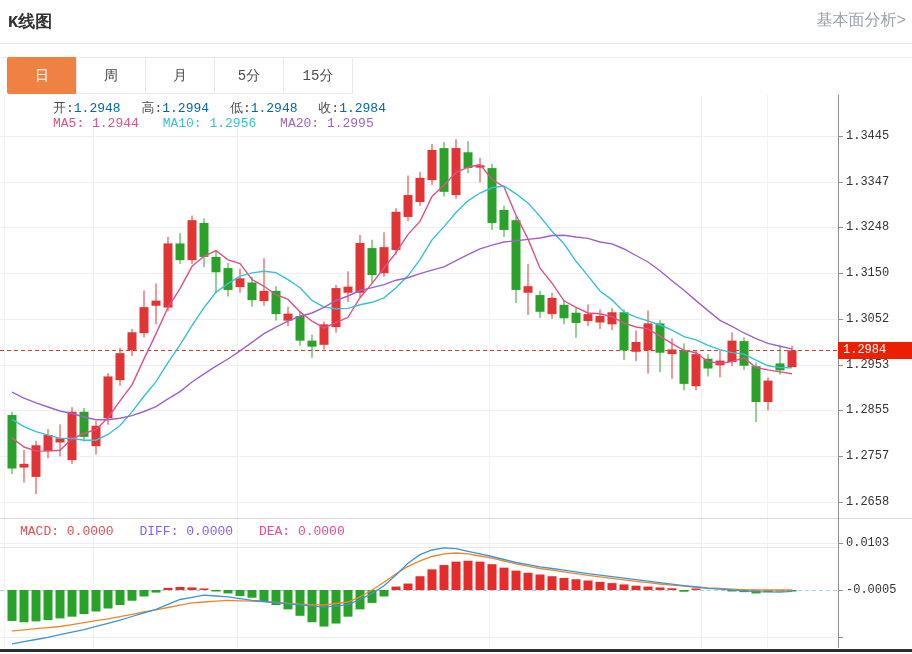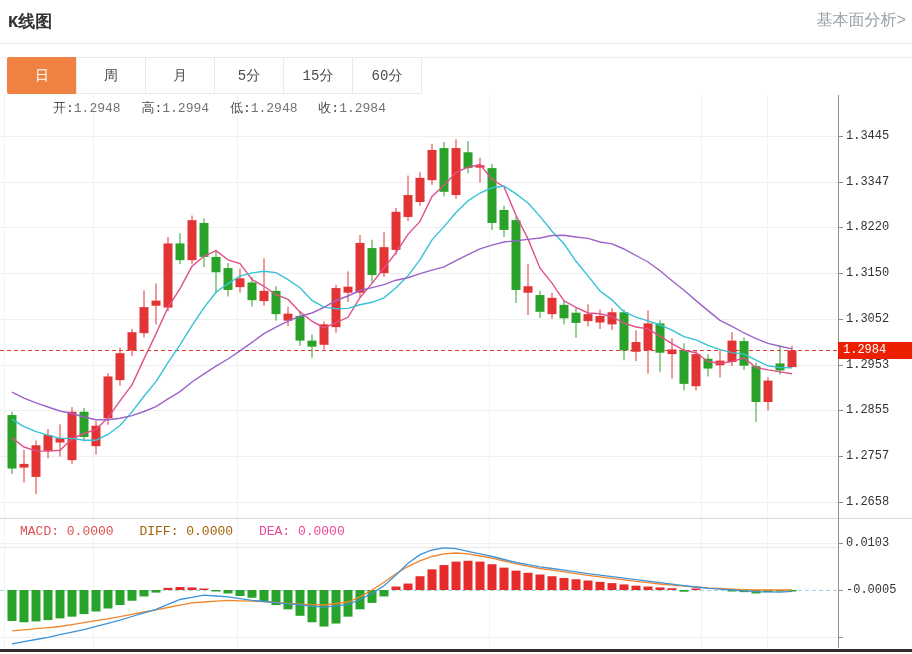--- a/index.html
+++ b/index.html
@@ -8,21 +8,21 @@
   .page-title{position:absolute;left:8px;top:10px;font-size:17px;font-weight:bold;color:#333;}
   .top-link{position:absolute;right:6px;top:10px;font-size:16px;color:#99a1ab;text-decoration:none;cursor:pointer;}
   .title-rule{position:absolute;left:0;top:43px;width:912px;height:1px;background:#e9e9e9;}
   .tabs-top-rule{position:absolute;left:0;top:57px;width:912px;height:1px;background:#ededed;}
   .tabs{position:absolute;left:8px;top:57px;display:flex;}
   .tab{width:70px;height:37px;line-height:37px;text-align:center;font-size:14px;color:#4a4a4a;
        background:#fff;border:1px solid #e9e9e9;margin-left:-1px;cursor:pointer;box-sizing:border-box;}
   .tab.active{color:#fff;border-radius:2px;border-color:transparent;font-weight:normal;}
   .legend-ohlc{position:absolute;left:53px;top:99px;font-size:13px;white-space:nowrap;}
   .legend-ohlc .lbl{color:#4d4d4d;}
-  .legend-ohlc .val{color:#737373;margin-right:13px;}
+  .legend-ohlc .val{color:#0369a1;margin-right:13px;}
   .legend-ma{position:absolute;left:53px;top:116px;font-size:13px;white-space:nowrap;}
   .legend-ma span{margin-right:16px;}
   .legend-macd{position:absolute;left:20px;top:524px;font-size:13px;white-space:nowrap;}
   .legend-macd span{margin-right:18px;}
   .ytick{position:absolute;left:846px;width:64px;font-size:12px;color:#333;}
   .price-badge{position:absolute;left:838px;top:342px;width:74px;height:17px;line-height:17px;
                font-size:12px;color:#fff;padding-left:5px;box-sizing:border-box;}
   .bottom-bar{position:absolute;left:0;top:649px;width:912px;height:3px;background:#2f2f2f;}
   svg{position:absolute;left:0;top:0;}
 </style>
@@ -34,21 +34,20 @@
   <a class="top-link">基本面分析&gt;</a>
   <div class="title-rule"></div>
   <div class="tabs-top-rule"></div>
 
   <div class="tabs">
       <div class="tab active" style="background: rgb(239, 129, 66);">日</div>
       <div class="tab">周</div>
       <div class="tab">月</div>
       <div class="tab">5分</div>
       <div class="tab">15分</div>
-      <div class="tab">60分</div>
     </div>
 
   <svg id="chart" width="912" height="654">
       <line x1="0" y1="136" x2="838" y2="136" stroke="#efefef" shape-rendering="crispEdges"></line>
       <line x1="0" y1="182" x2="838" y2="182" stroke="#efefef" shape-rendering="crispEdges"></line>
       <line x1="0" y1="227" x2="838" y2="227" stroke="#efefef" shape-rendering="crispEdges"></line>
       <line x1="0" y1="273" x2="838" y2="273" stroke="#efefef" shape-rendering="crispEdges"></line>
       <line x1="0" y1="319" x2="838" y2="319" stroke="#efefef" shape-rendering="crispEdges"></line>
       <line x1="0" y1="365" x2="838" y2="365" stroke="#efefef" shape-rendering="crispEdges"></line>
       <line x1="0" y1="410" x2="838" y2="410" stroke="#efefef" shape-rendering="crispEdges"></line>
@@ -282,32 +281,37 @@
       <polyline points="12,643.8 24,641.6 36,639.5 48,637.3 60,634.7 72,632.1 84,629.6 96,626.4 108,623.3 120,620.1 132,616.5 144,612.9 156,609.4 168,604.4 180,599.5 192,597.3 204,595.2 216,596.0 228,596.9 240,598.6 252,600.3 264,601.5 276,602.6 288,603.8 300,604.9 312,606.1 324,607.2 336,605.9 348,604.6 360,599.5 372,593.4 384,585.7 396,575.0 408,563.3 420,554.7 432,550.0 444,547.9 456,548.7 468,551.3 480,553.9 492,556.5 504,559.5 516,562.5 528,564.6 540,566.8 552,568.5 564,570.2 576,571.9 588,573.7 600,575.2 612,576.7 624,578.2 636,579.7 648,581.2 660,582.7 672,584.2 684,585.7 696,587.0 708,588.3 720,589.1 732,590.0 744,590.9 756,591.7 768,591.9 780,592.1 792,591.3" fill="none" stroke="#3f94d8" stroke-width="1.3"></polyline>
     </svg>
 
   <div class="legend-ohlc">
     <span class="lbl">开:</span><span class="val">1.2948</span>
     <span class="lbl">高:</span><span class="val">1.2994</span>
     <span class="lbl">低:</span><span class="val">1.2948</span>
     <span class="lbl">收:</span><span class="val">1.2984</span>
   </div>
 
+  <div class="legend-ma">
+    <span id="ma5-legend" style="color: rgb(224, 80, 138);">MA5: 1.2944</span>
+    <span id="ma10-legend" style="color: rgb(54, 194, 212);">MA10: 1.2956</span>
+    <span id="ma20-legend" style="color: rgb(157, 99, 200);">MA20: 1.2995</span>
+  </div>
 
   <div class="legend-macd">
     <span id="macd-legend-v" style="color: rgb(224, 80, 80);">MACD: 0.0000</span>
-    <span id="diff-legend-v" style="color: #a16207;">DIFF: 0.0000</span>
+    <span id="diff-legend-v" style="color: #8b5cf6;">DIFF: 0.0000</span>
     <span id="dea-legend-v" style="color: #ec4899;">DEA: 0.0000</span>
   </div>
 
   <div class="price-badge" style="background: rgb(236, 32, 0);">1.2984</div>
   <div id="yticks">
       <div class="ytick" style="top: 129px;">1.3445</div>
       <div class="ytick" style="top: 175px;">1.3347</div>
-      <div class="ytick" style="top: 220px;">1.8220</div>
+      <div class="ytick" style="top: 220px;">1.3248</div>
       <div class="ytick" style="top: 266px;">1.3150</div>
       <div class="ytick" style="top: 312px;">1.3052</div>
       <div class="ytick" style="top: 358px;">1.2953</div>
       <div class="ytick" style="top: 403px;">1.2855</div>
       <div class="ytick" style="top: 449px;">1.2757</div>
       <div class="ytick" style="top: 495px;">1.2658</div>
       <div class="ytick" style="top: 536px;">0.0103</div>
       <div class="ytick" style="top: 583px;">-0.0005</div>
       <div class="ytick" style="top: 666px;">-0.0114</div>
     </div>

